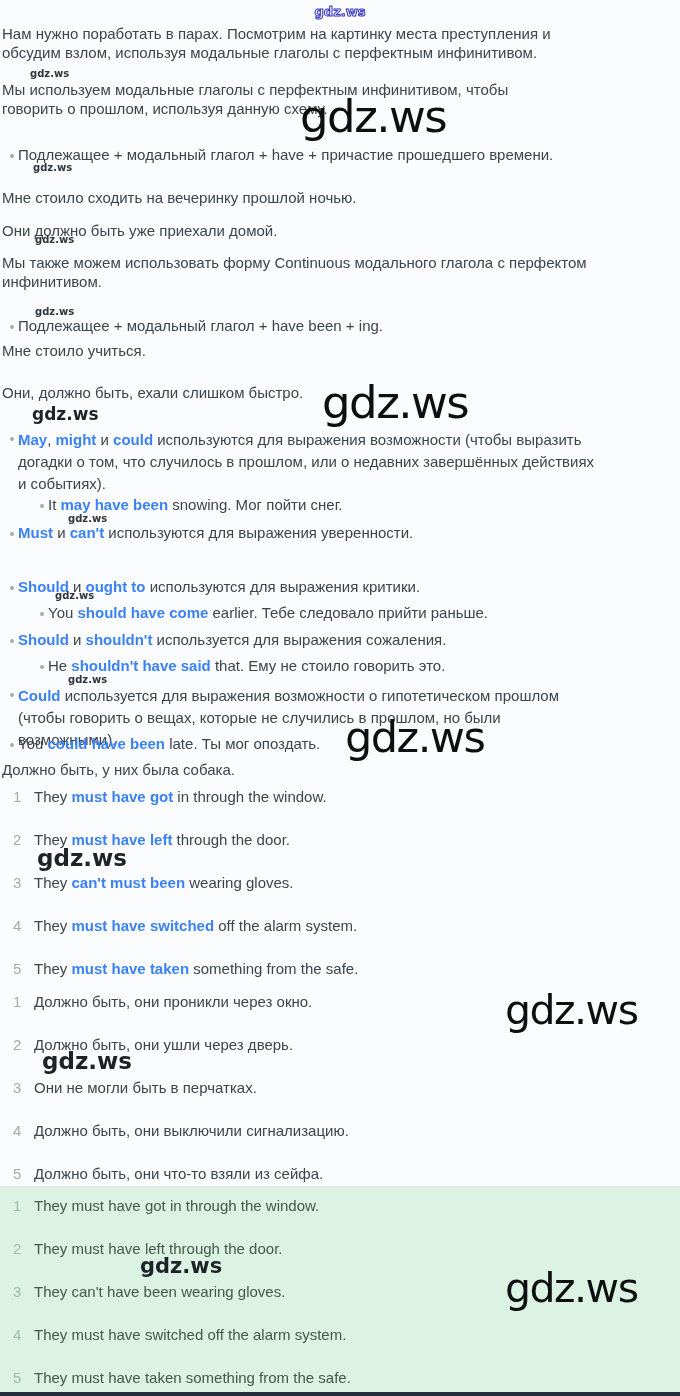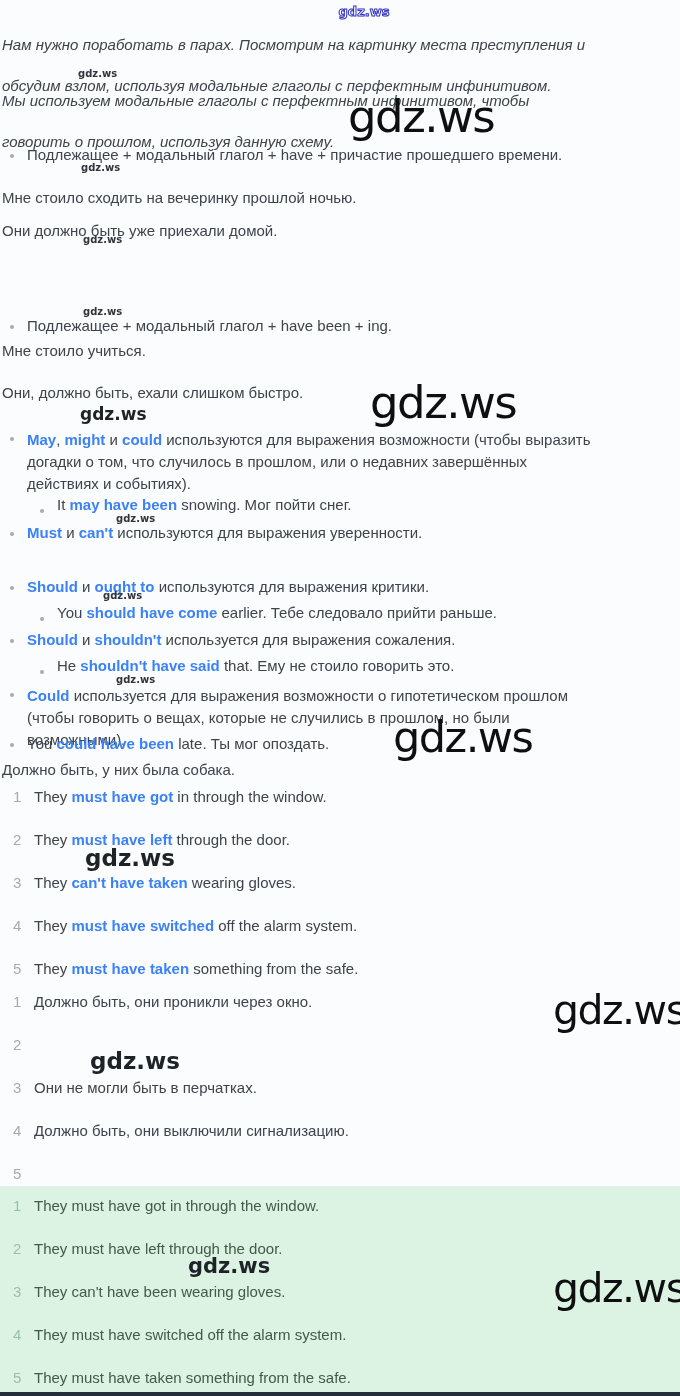--- a/index.html
+++ b/index.html
@@ -3,39 +3,39 @@
 <meta charset="utf-8">
 <style>
   html,body { margin:0; padding:0; }
   .page {
     position:relative; width:680px; height:1396px;
     background:#fbfcfd; overflow:hidden;
     font-family:"Liberation Sans", sans-serif;
     font-size:15px; color:#3d444b;
   }
   .blk { position:absolute; left:2px; line-height:20px; }
-  .para2 { line-height:41px;font-style:italic; }
+  .para2 { line-height:19px; }
   .b { font-weight:700; color:#3b82f6; }
   
   .bullet { position:absolute; display:flex; left:10px; }
-  .bullet .txt { margin-left:13px; }
-  .bullet.sub { left:40px;align-items:flex-end; }
+  .bullet .txt { margin-left:4px; }
+  .bullet.sub { left:40px; }
   .dot { flex:none; width:4px; height:4px; border-radius:50%; background:#a6abb0; margin-top:8px; }
   .rule-wrap { line-height:22px; }
   
   .numlist { position:absolute; left:0; right:0; }
   .numrow { display:flex; align-items:flex-start; height:43px; padding-left:13px; line-height:20px; }
   .numrow .num { flex:none; width:21px; color:#a6abb0; }
   .numrow .txt { flex:1; padding-right:18px; }
   
   .final { position:absolute; left:0; right:0; top:1186px; height:210px; background:#dcf3e3; padding-top:10px; box-sizing:border-box; }
   .final .numrow .num { color:#99bfa9; }
   .final .numrow .txt { color:#42594b; }
   
-  .wm { position:absolute; white-space:nowrap; font-family:"DejaVu Sans", sans-serif; z-index:4;padding-left:48px; }
+  .wm { position:absolute; white-space:nowrap; font-family:"DejaVu Sans", sans-serif; z-index:4; }
   .wm-top { left:0; right:0; top:4px; text-align:center; font-size:13px; font-weight:700;
             color:#ffffff; -webkit-text-stroke:1px #3838c0; text-shadow:0 0 1px #3838c0; }
   .wm-s { font-size:10px; font-weight:700; color:#30363c; }
   .wm-m { font-weight:600; color:#1e2328; }
   .wm-b { font-weight:500; color:#0d0f11; letter-spacing:-1.5px; line-height:1; }
   .bottom-bar { position:absolute; left:0; right:0; bottom:0; height:4px; background:#242e3a; z-index:6; }
 </style>
 </head>
 <body>
 
@@ -62,20 +62,21 @@
   <div class="blk para2" style="top:24px;width:600px">Нам нужно поработать в парах. Посмотрим на картинку места преступления и обсудим взлом, используя модальные глаголы с перфектным инфинитивом.</div>
   <div class="blk para2" style="top:80px;width:560px">Мы используем модальные глаголы с перфектным инфинитивом, чтобы говорить о прошлом, используя данную схему.</div>
 
   <div class="bullet" style="top:146px">
     <span class="dot"></span>
     <span class="txt">Подлежащее + модальный глагол + have + причастие прошедшего времени.</span>
   </div>
 
   <div class="blk" style="top:188px">Мне стоило сходить на вечеринку прошлой ночью.</div>
   <div class="blk" style="top:221px">Они должно быть уже приехали домой.</div>
+  <div class="blk para2" style="top:253px;width:600px">Мы также можем использовать форму Continuous модального глагола с перфектом инфинитивом.</div>
 
   <div class="bullet" style="top:317px">
     <span class="dot"></span>
     <span class="txt">Подлежащее + модальный глагол + have been + ing.</span>
   </div>
 
   <div class="blk" style="top:341px">Мне стоило учиться.</div>
   <div class="blk" style="top:383px">Они, должно быть, ехали слишком быстро.</div>
 
   <div class="bullet" style="top:429px;width:590px">
@@ -124,21 +125,21 @@
         <span class="txt"><span>They </span><span class="b">must have got</span><span> in through the window.</span></span>
       </div>
 
       <div class="numrow">
         <span class="num">2</span>
         <span class="txt"><span>They </span><span class="b">must have left</span><span> through the door.</span></span>
       </div>
 
       <div class="numrow">
         <span class="num">3</span>
-        <span class="txt"><span>They </span><span class="b">can't have taken</span><span> wearing gloves.</span></span>
+        <span class="txt"><span>They </span><span class="b">can't must been</span><span> wearing gloves.</span></span>
       </div>
 
       <div class="numrow">
         <span class="num">4</span>
         <span class="txt"><span>They </span><span class="b">must have switched</span><span> off the alarm system.</span></span>
       </div>
 
       <div class="numrow">
         <span class="num">5</span>
         <span class="txt"><span>They </span><span class="b">must have taken</span><span> something from the safe.</span></span>
@@ -147,34 +148,36 @@
 
   <div class="numlist" style="top:992px">
 
       <div class="numrow">
         <span class="num">1</span>
         <span class="txt">Должно быть, они проникли через окно.</span>
       </div>
 
       <div class="numrow">
         <span class="num">2</span>
+        <span class="txt">Должно быть, они ушли через дверь.</span>
       </div>
 
       <div class="numrow">
         <span class="num">3</span>
         <span class="txt">Они не могли быть в перчатках.</span>
       </div>
 
       <div class="numrow">
         <span class="num">4</span>
         <span class="txt">Должно быть, они выключили сигнализацию.</span>
       </div>
 
       <div class="numrow">
         <span class="num">5</span>
+        <span class="txt">Должно быть, они что-то взяли из сейфа.</span>
       </div>
     </div>
 
   <div class="final">
 
       <div class="numrow">
         <span class="num">1</span>
         <span class="txt">They must have got in through the window.</span>
       </div>
 

